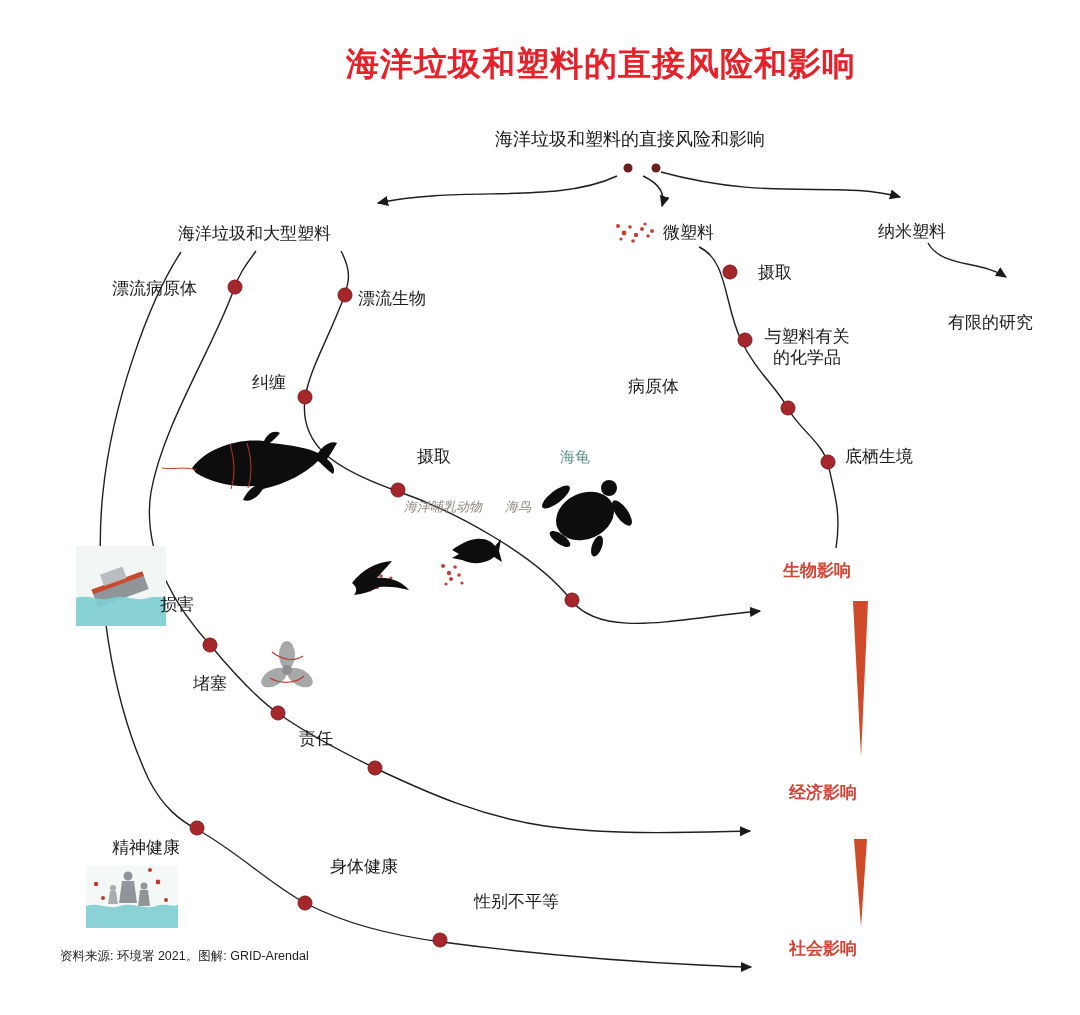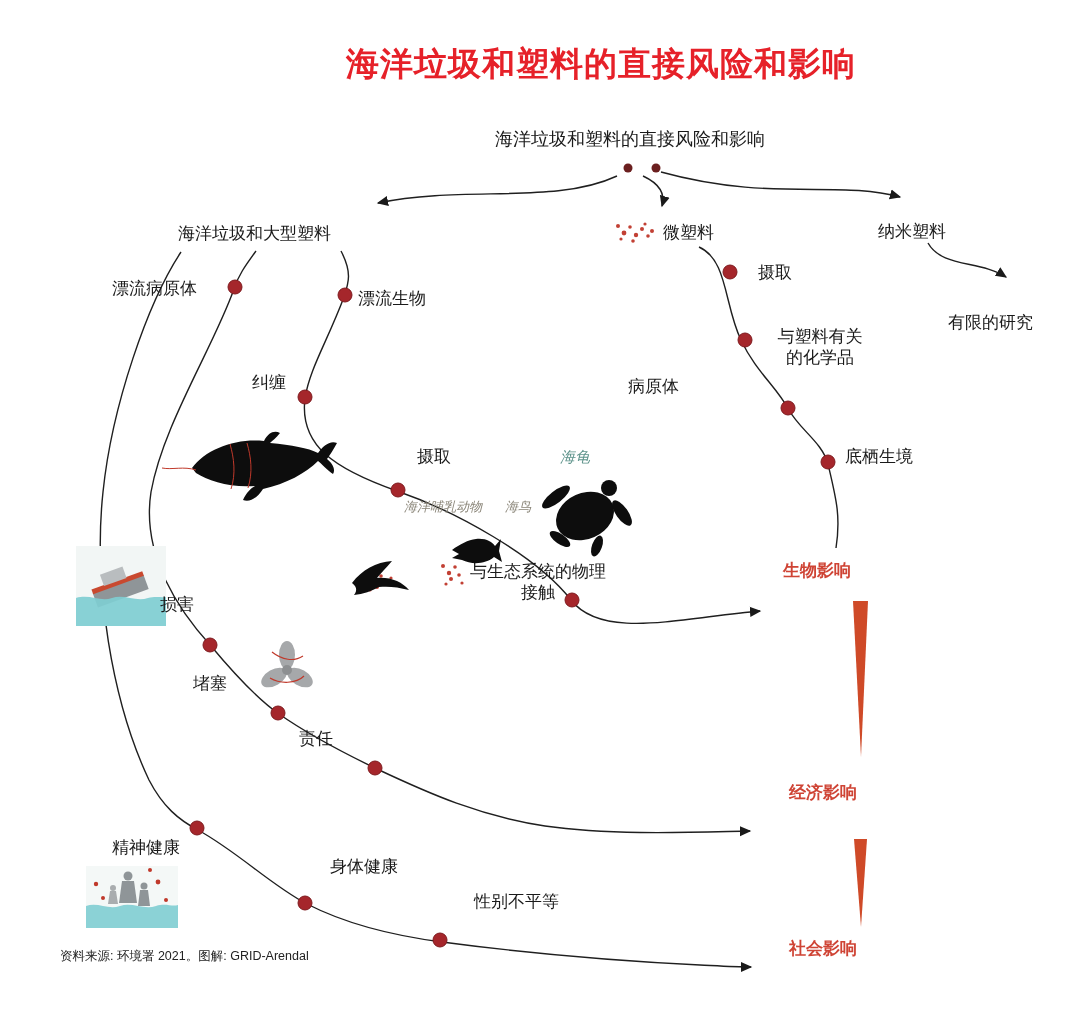--- a/index.html
+++ b/index.html
@@ -12,21 +12,21 @@
   .lbl.center{text-align:center;white-space:normal;}
   .title{
     position:absolute;left:601px;top:42px;transform:translateX(-50%);
     font-size:33px;font-weight:bold;color:#e62129;white-space:nowrap;letter-spacing:1px;
   }
   .subtitle{
     position:absolute;left:630px;top:127px;transform:translateX(-50%);
     font-size:18px;color:#1a1a1a;white-space:nowrap;
   }
   .species{font-style:italic;font-size:13px;color:#8a8578;}
-  .turtle-lbl{font-style:italic;font-size:15px;color:#5f948c;}
+  .turtle-lbl{font-size:15px;color:#5f948c;}
   .impact{color:#cf4435;font-weight:bold;font-size:17px;}
   .source{position:absolute;left:60px;top:948px;font-size:12.5px;color:#222;white-space:nowrap;}
 </style>
 </head>
 <body>
 
 <div id="stage">
 
   <svg id="flow-svg" width="1080" height="1015" viewBox="0 0 1080 1015">
     <defs>
@@ -174,28 +174,27 @@
   <div class="subtitle">海洋垃圾和塑料的直接风险和影响</div>
 
   <div class="lbl" style="left:178px;top:223px;">海洋垃圾和大型塑料</div>
   <div class="lbl" style="left:663px;top:222px;">微塑料</div>
   <div class="lbl" style="left:878px;top:221px;">纳米塑料</div>
   <div class="lbl" style="left:948px;top:312px;">有限的研究</div>
 
   <div class="lbl" style="left:358px;top:288px;text-align:right;">漂流生物</div>
   <div class="lbl" style="left:252px;top:372px;">纠缠</div>
   <div class="lbl" style="left:417px;top:446px;">摄取</div>
-  <div class="lbl center" style="left:470px;top:561px;width:136px;">与生态系统的物理接触</div>
 
   <div class="lbl species" style="left:404px;top:499px;">海洋哺乳动物</div>
   <div class="lbl species" style="left:505px;top:499px;">海鸟</div>
   <div class="lbl turtle-lbl" style="left:560px;top:448px;">海龟</div>
 
   <div class="lbl" style="left:758px;top:262px;">摄取</div>
-  <div class="lbl center" style="left:760px;top:326px;width:94px;margin-left:13px;">与塑料有关的化学品</div>
+  <div class="lbl center" style="left:760px;top:326px;width:94px;">与塑料有关的化学品</div>
   <div class="lbl" style="left:628px;top:376px;">病原体</div>
   <div class="lbl" style="left:845px;top:446px;">底栖生境</div>
 
   <div class="lbl" style="left:112px;top:258px;margin-top:20px;">漂流病原体</div>
   <div class="lbl" style="left:160px;top:594px;">损害</div>
   <div class="lbl" style="left:193px;top:673px;">堵塞</div>
   <div class="lbl" style="left:299px;top:728px;">责任</div>
 
   <div class="lbl" style="left:112px;top:837px;">精神健康</div>
   <div class="lbl" style="left:330px;top:856px;text-align:center;">身体健康</div>

